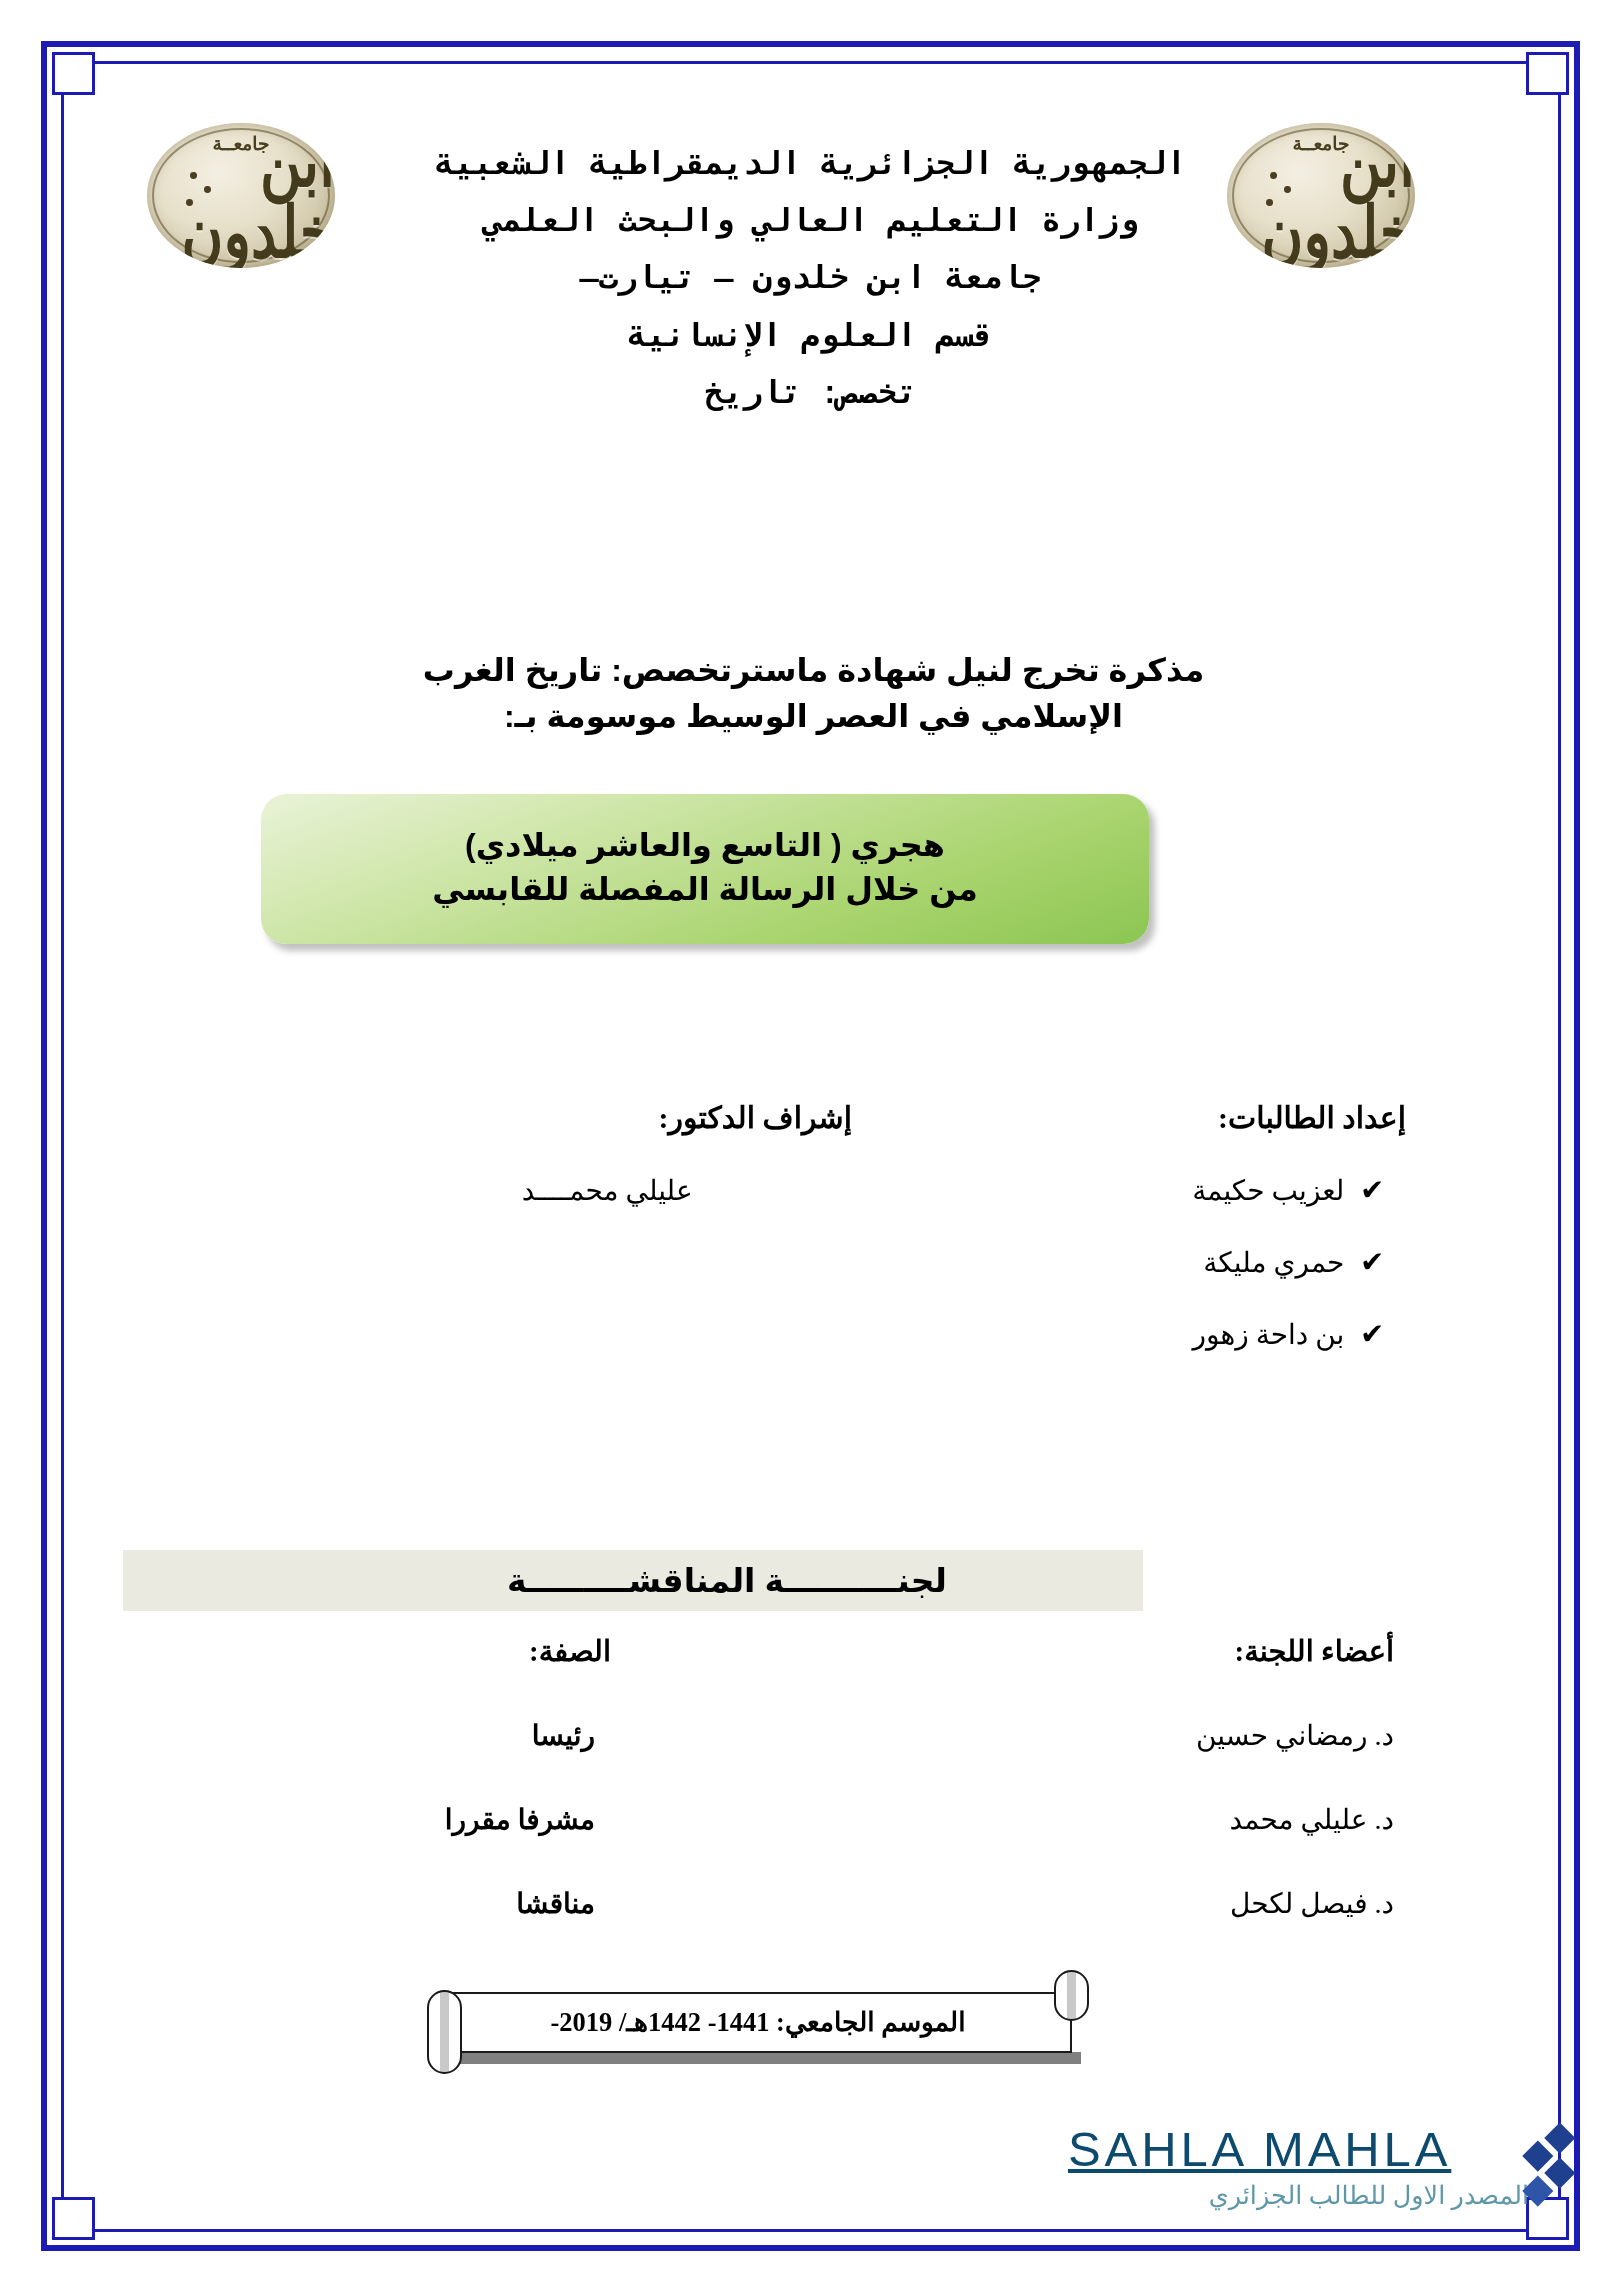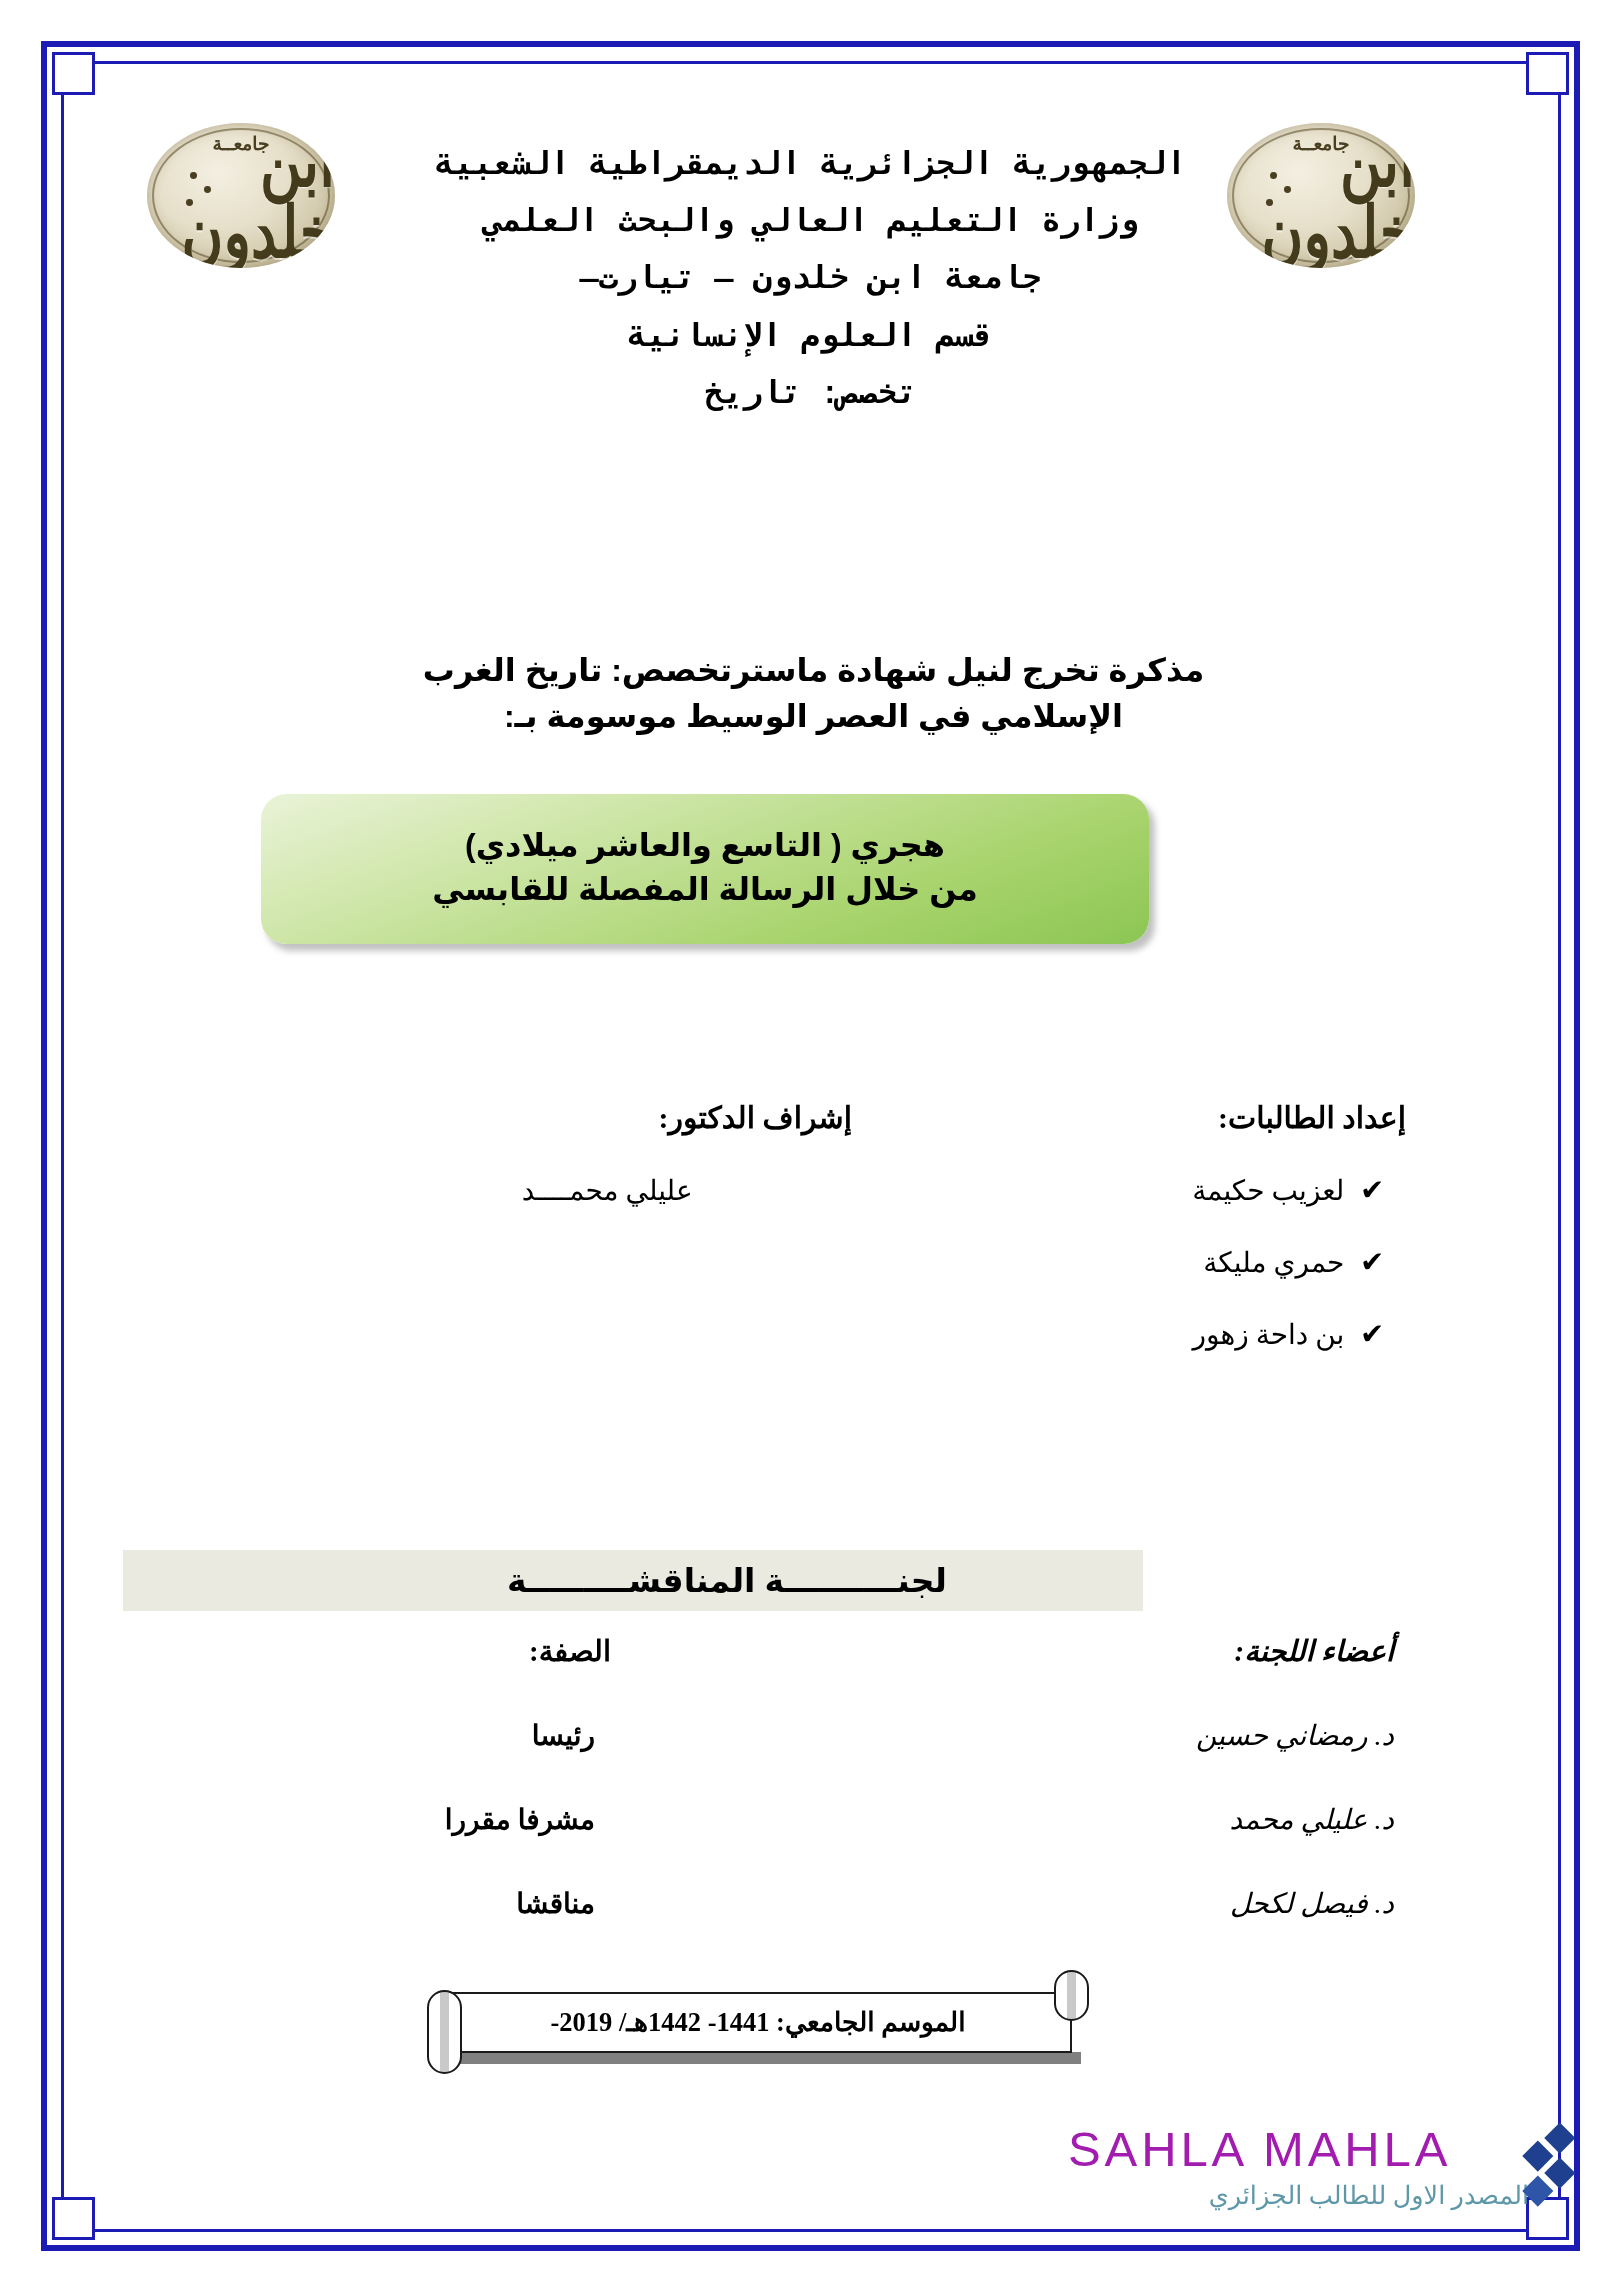--- a/index.html
+++ b/index.html
@@ -219,21 +219,20 @@
     flex-direction: row;
     align-items: baseline;
     margin-bottom: 51px;
   }
   .col-name {
     width: 60%;
     text-align: right;
     padding-right: 139px;
     box-sizing: border-box;
     font-size: 28px;
-    font-style: italic;
   }
   .col-role {
     width: 40%;
     text-align: right;
     padding-right: 71px;
     box-sizing: border-box;
     font-size: 28px;
     font-weight: 700;
   }
   .committee-row.head .col-name,
@@ -288,23 +287,24 @@
     position: absolute;
     left: 1068px; top: 2125px;
     width: 510px; height: 118px;
     direction: ltr;
   }
   .wm-title {
     font-family: "Liberation Sans", "DejaVu Sans", sans-serif;
     font-size: 49px;
     font-weight: 400;
     letter-spacing: 3.9px;
-    color: #a21caf;
+    color: #0c4a6e;
     line-height: 1;
     white-space: nowrap;
+    text-decoration: underline;
   }
   .wm-sub {
     font-family: "Liberation Serif", "DejaVu Serif", serif;
     font-size: 25.5px;
     color: #5d97a8;
     direction: rtl;
     text-align: right;
     white-space: nowrap;
     margin-top: 5.9px;
     width: 461px;

